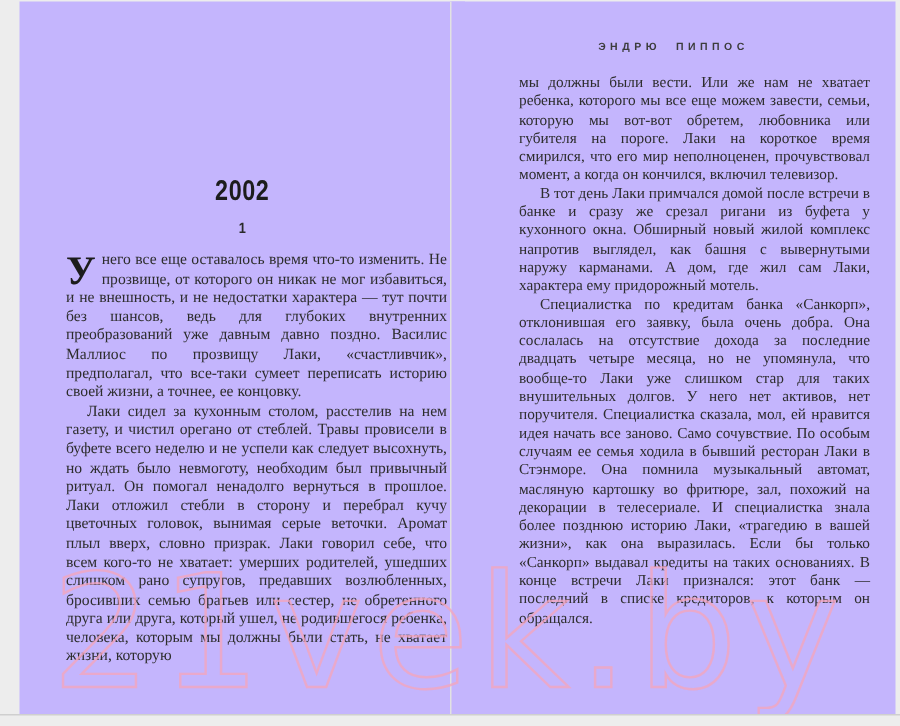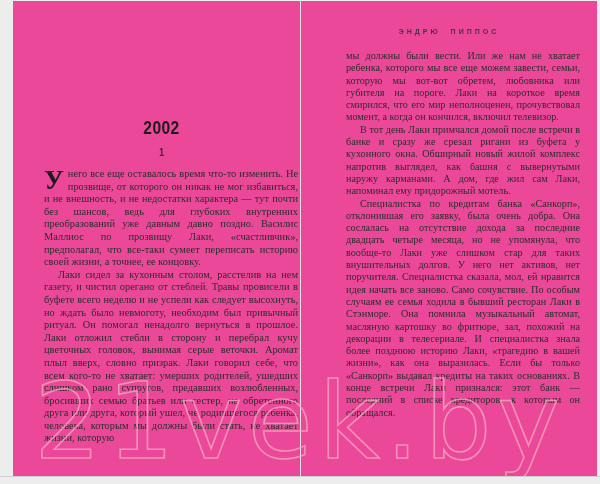--- a/index.html
+++ b/index.html
@@ -4,21 +4,21 @@
 <style>
   html,body { margin:0; padding:0; }
   body {
     width:600px; height:484px; overflow:hidden;
     background:#ededed;
     font-family:"Liberation Serif", serif;
   }
   .screen { position:relative; width:600px; height:484px; background:#ededed; }
 
   .page {
-    position:absolute; top:1px; height:476px; background:#ec4899;
+    position:absolute; top:1px; height:476px; background:#c4b5fd;
   }
   .page-left  { left:13px;   width:297px; }
   .page-right { left:300px; width:296px; border-left:1px solid #e2e2e2; }
 
   
   .chapter-title {
     margin-top:116px; text-align:center;
     font-family:"Liberation Sans", sans-serif; font-weight:bold;
     font-size:19px; color:#1c1c1c;
     transform:scaleX(0.82); letter-spacing:0.5px;
@@ -76,21 +76,21 @@
     <div class="body-text text-left">
       <p class="no-indent"><span class="dropcap">У</span><span>него все еще оставалось время что-то изменить. Не прозвище, от которого он никак не мог избавиться, и не внешность, и не недостатки характера — тут почти без шансов, ведь для глубоких внутренних преобразований уже давным давно поздно. Василис Маллиос по прозвищу Лаки, «счастливчик», предполагал, что все-таки сумеет переписать историю своей жизни, а точнее, ее концовку.</span></p>
       <p>Лаки сидел за кухонным столом, расстелив на нем газету, и чистил орегано от стеблей. Травы провисели в буфете всего неделю и не успели как следует высохнуть, но ждать было невмоготу, необходим был привычный ритуал. Он помогал ненадолго вернуться в прошлое. Лаки отложил стебли в сторону и перебрал кучу цветочных головок, вынимая серые веточки. Аромат плыл вверх, словно призрак. Лаки говорил себе, что всем кого-то не хватает: умерших родителей, ушедших слишком рано супругов, предавших возлюбленных, бросивших семью братьев или сестер, не обретенного друга или друга, который ушел, не родившегося ребенка, человека, которым мы должны были стать, не хватает жизни, которую</p>
     </div>
   </div>
 
   <div class="page page-right">
     <div class="running-header">ЭНДРЮ ПИППОС</div>
     <div class="body-text text-right">
       <p class="no-indent">мы должны были вести. Или же нам не хватает ребенка, которого мы все еще можем завести, семьи, которую мы вот-вот обретем, любовника или губителя на пороге. Лаки на короткое время смирился, что его мир неполноценен, прочувствовал момент, а когда он кончился, включил телевизор.</p>
-      <p>В тот день Лаки примчался домой после встречи в банке и сразу же срезал ригани из буфета у кухонного окна. Обширный новый жилой комплекс напротив выглядел, как башня с вывернутыми наружу карманами. А дом, где жил сам Лаки, напоминал ему придорожный мотель.</p>
+      <p>В тот день Лаки примчался домой после встречи в банке и сразу же срезал ригани из буфета у кухонного окна. Обширный новый жилой комплекс напротив выглядел, как башня с вывернутыми наружу карманами. А дом, где жил сам Лаки, характера ему придорожный мотель.</p>
       <p>Специалистка по кредитам банка «Санкорп», отклонившая его заявку, была очень добра. Она сослалась на отсутствие дохода за последние двадцать четыре месяца, но не упомянула, что вообще-то Лаки уже слишком стар для таких внушительных долгов. У него нет активов, нет поручителя. Специалистка сказала, мол, ей нравится идея начать все заново. Само сочувствие. По особым случаям ее семья ходила в бывший ресторан Лаки в Стэнморе. Она помнила музыкальный автомат, масляную картошку во фритюре, зал, похожий на декорации в телесериале. И специалистка знала более позднюю историю Лаки, «трагедию в вашей жизни», как она выразилась. Если бы только «Санкорп» выдавал кредиты на таких основаниях. В конце встречи Лаки признался: этот банк — последний в списке кредиторов, к которым он обращался.</p>
     </div>
 
   </div>
 
   <div class="watermark">21vek.by</div>
 
   <div class="bottom-strip"></div>
 </div>
 

